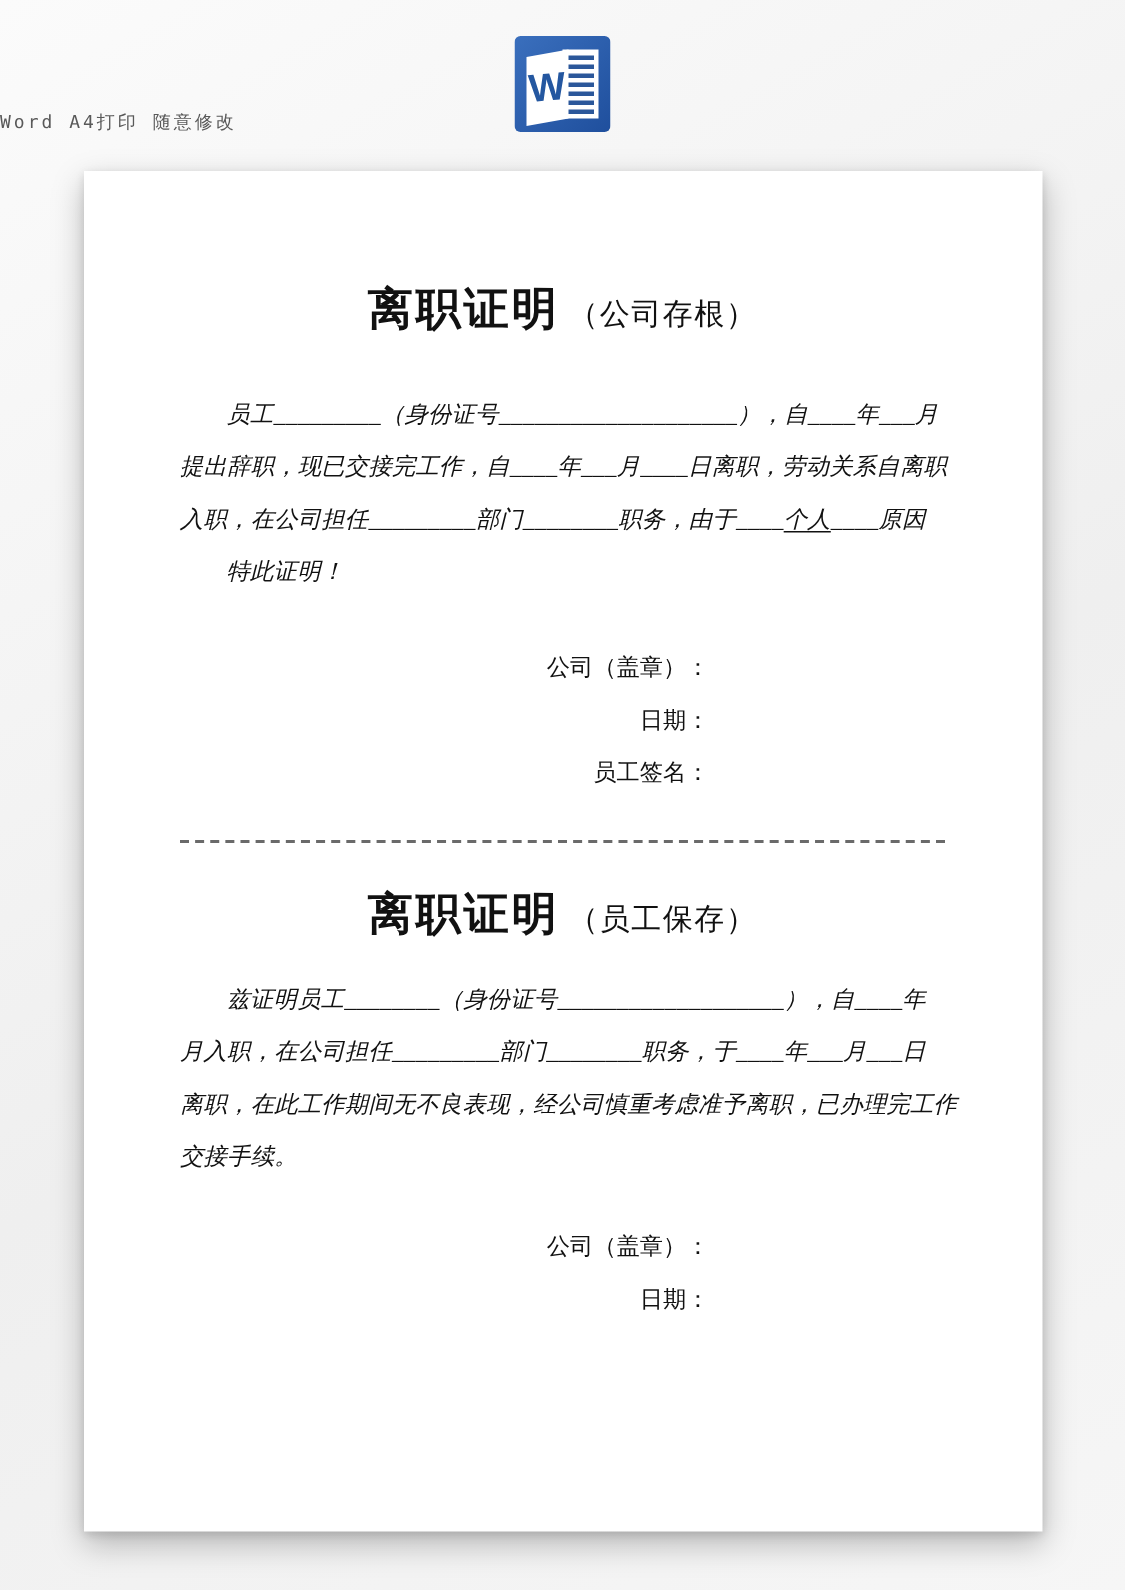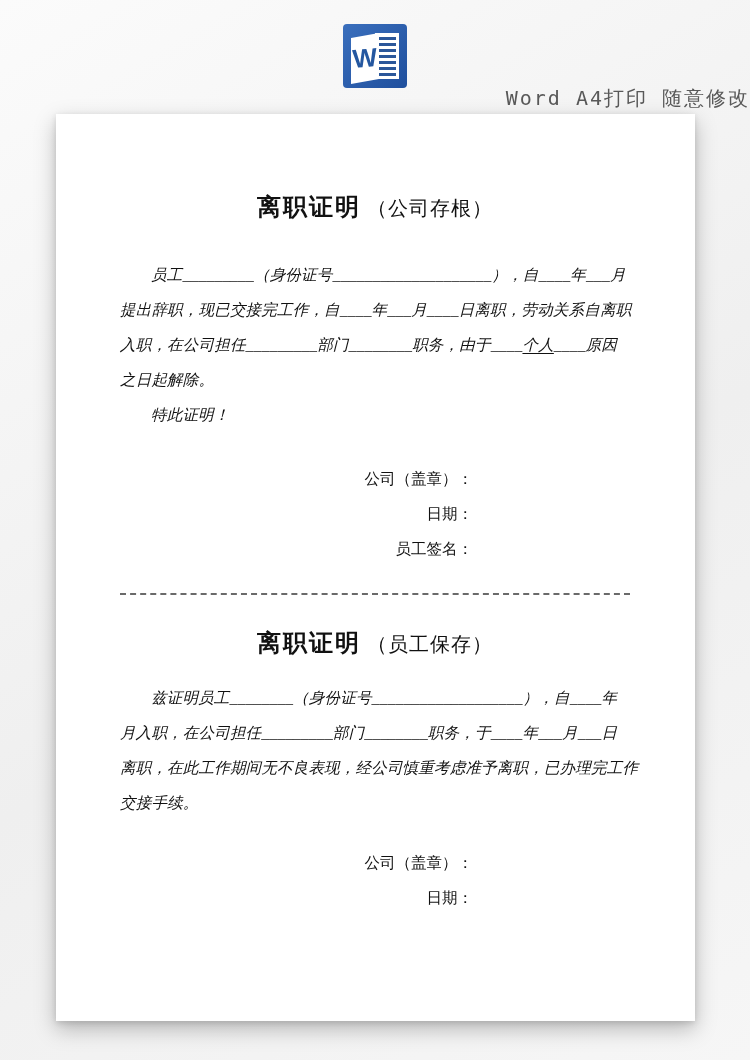--- a/index.html
+++ b/index.html
@@ -20,38 +20,38 @@
     display: flex; justify-content: center; align-items: flex-start;
     gap: 26px; padding-top: 24px;
   }
   .word-icon { width: 64px; height: 64px; flex: 0 0 64px; }
   .header-title {
     font-family: "Liberation Sans", "DejaVu Sans", sans-serif;
     font-weight: bold; font-size: 34px; line-height: 44px;
     color: #414141; letter-spacing: 1px; white-space: nowrap;
   }
   .header-subtitle {
-    position: absolute; top: 85px; left: 0; width: 100%;
-    text-align: right;
+    position: absolute; top: 73px; left: 0; width: 100%;
+    text-align: left;
     font-family: "DejaVu Sans Mono", "Liberation Mono", monospace;
-    font-size: 20px; color: #595959; letter-spacing: 2px;
+    font-size: 12px; color: #595959; letter-spacing: 2px;
   }
 
   
   .page {
     position: absolute; left: 56px; top: 114px;
     width: 639px; height: 907px;
     background: #ffffff;
     box-shadow: 0 8px 20px rgba(0,0,0,0.25), 0 2px 6px rgba(0,0,0,0.12);
     overflow: hidden;
   }
   .doc { padding: 78px 65px 0 64px; font-size: 15.5px; }
 
   .doc-title { text-align: center; line-height: 30px; margin: 0; white-space: nowrap; }
-  .doc-title .main { font-size: 24px; font-weight: bold; letter-spacing: 2px; margin-top: 44px; }
+  .doc-title .main { font-size: 30px; font-weight: bold; letter-spacing: 2px; margin-top: 44px; }
   .doc-title .note { font-size: 20px; font-weight: normal; letter-spacing: 1px; }
 
   .para { margin: 34px 0 0 0; }
   .para-2 { margin-top: 21px; }
   .line { line-height: 35px; white-space: nowrap; letter-spacing: 0.2px; font-style: italic; }
   .indent { text-indent: 2em; }
   .u { text-decoration: underline; text-underline-offset: 3px; }
 
   .sig { margin-top: 29px; text-align: right; padding-right: 157px; }
   .sig-2 { margin-top: 25px; }
@@ -96,21 +96,20 @@
 
     <h2 class="doc-title">
       <span class="main">离职证明</span>
       <span class="note">（公司存根）</span>
     </h2>
 
     <div class="para para-1">
         <div class="line indent"><span>员工_________（身份证号____________________），自____年___月</span></div>
         <div class="line"><span>提出辞职，现已交接完工作，自____年___月____日离职，劳动关系自离职</span></div>
         <div class="line"><span>入职，在公司担任_________部门________职务，由于____</span><span class="u">个人</span><span>____原因</span></div>
-        <div class="line"><span>之日起解除。</span></div>
         <div class="line indent"><span>特此证明！</span></div>
       </div>
 
     <div class="sig sig-1">
         <div class="sig-line">公司（盖章）：</div>
         <div class="sig-line">日期：</div>
         <div class="sig-line">员工签名：</div>
       </div>
 
     <div class="divider"></div>

